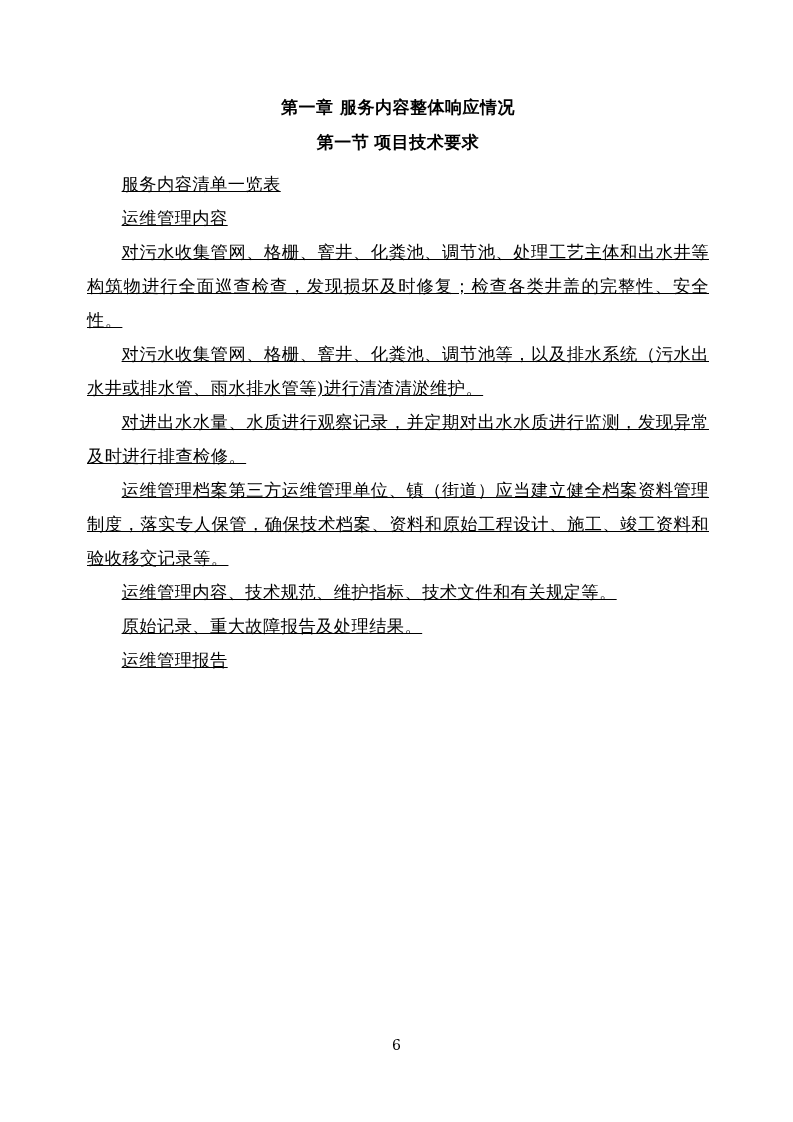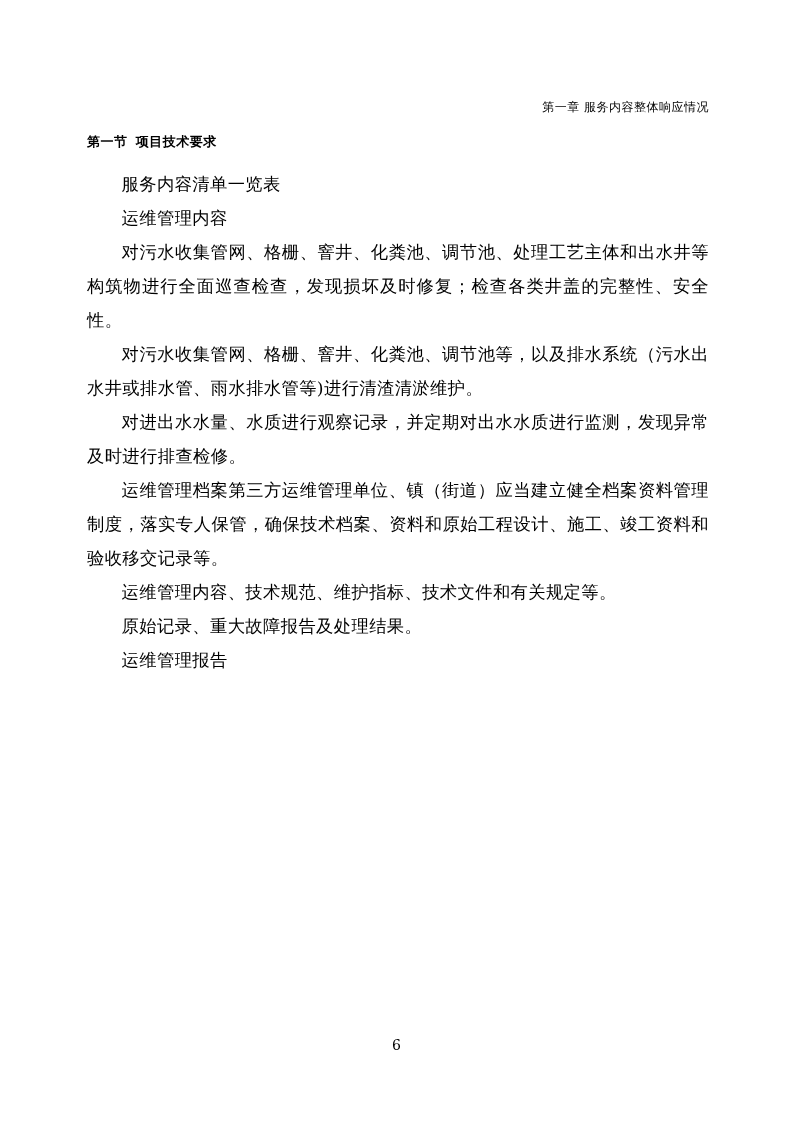--- a/index.html
+++ b/index.html
@@ -23,46 +23,47 @@
       height: 1122px;
       background: #ffffff;
     }
     .content {
       position: absolute;
       left: 87px;
       top: 96px;
       width: 622px;
     }
     .h1 {
-      text-align: right;
-      font-weight: normal;
-      font-size: 12px;
+      text-align: center;
+      font-weight: bold;
+      font-size: 17px;
       line-height: 22px;
       height: 22px;
       margin: 0 0 14px 0;
       font-family: "DejaVu Sans", "Liberation Sans", sans-serif;
       letter-spacing: 0.5px;
     }
     .h2 {
-      text-align: left;
+      text-align: center;
       font-weight: bold;
-      font-size: 13px;
+      font-size: 17px;
       line-height: 22px;
       height: 22px;
       margin: 0 0 13px 0;
-      font-family: Liberation Mono, monospace;
+      font-family: Liberation Sans, sans-serif;
       letter-spacing: 0.5px;
     }
     .p {
       font-size: 17.3px;
       line-height: 34px;
       margin: 0;
       text-align: justify;
       text-indent: 2em;
       letter-spacing: 0.4px;
+      text-decoration: underline;
     }
     .pagenum {
       position: absolute;
       left: 0;
       width: 793px;
       top: 1037px;
       text-align: center;
       font-size: 14px;
       line-height: 16px;
       font-family: "DejaVu Serif", "Liberation Serif", serif;

